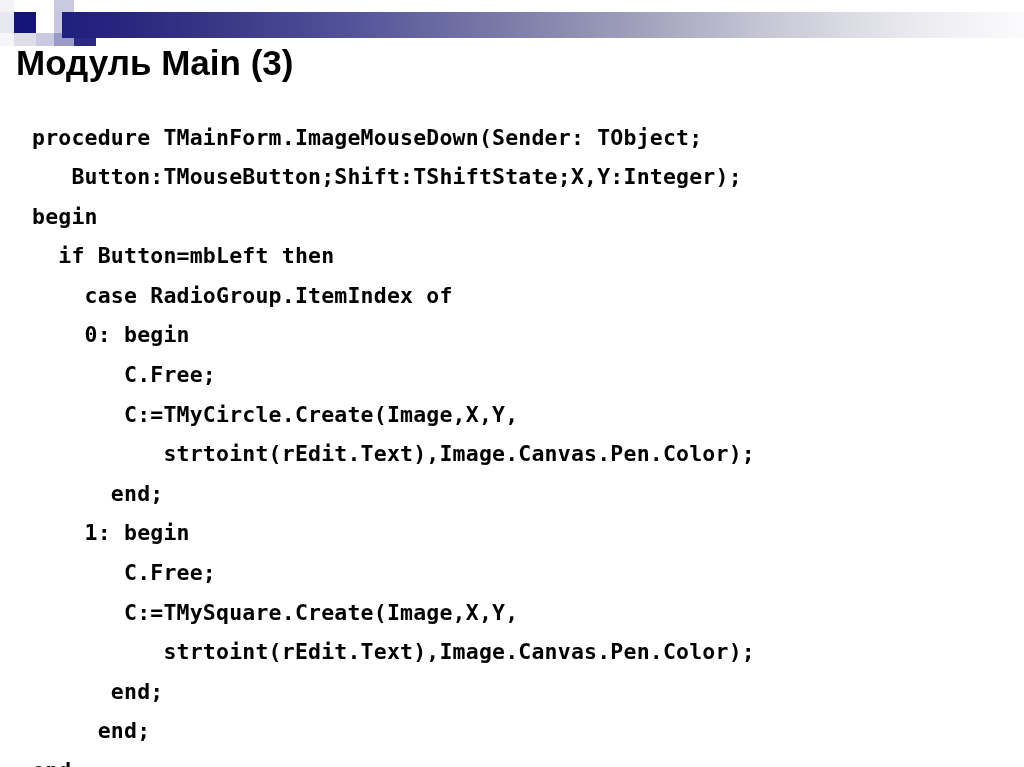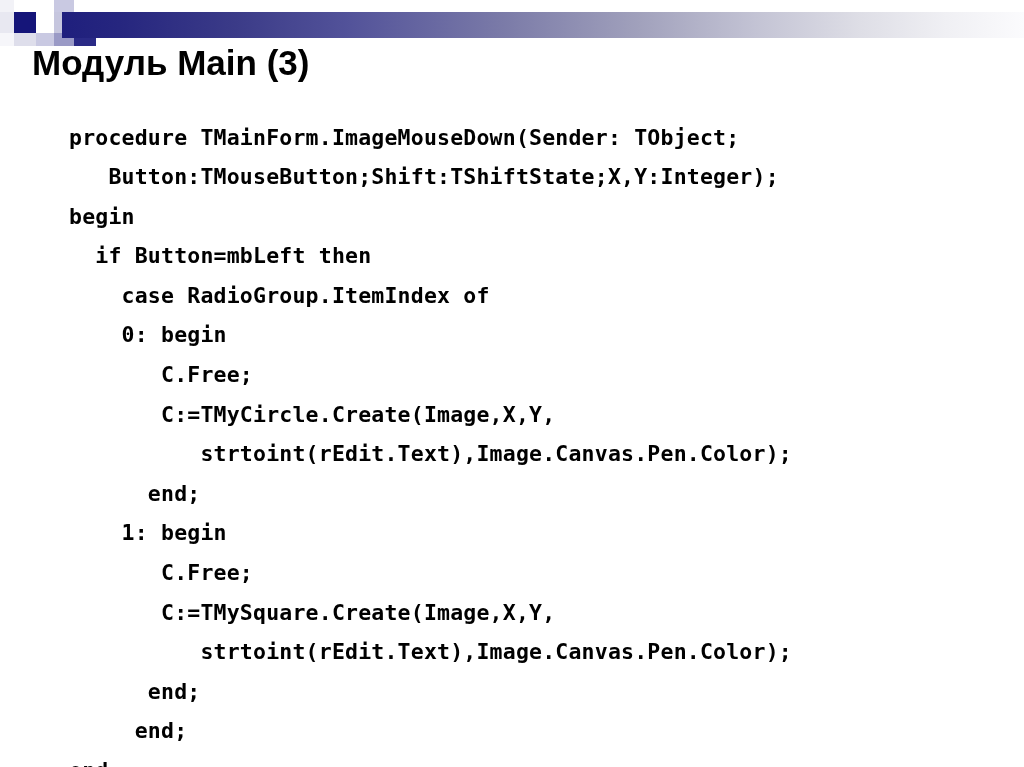--- a/index.html
+++ b/index.html
@@ -43,21 +43,21 @@
         #a1a1bc 60%,
         #c3c3d4 72%,
         #dedee6 83%,
         #f0f0f4 92%,
         #fbfbfd 100%);
   }
 
   
   #page-title {
     position: absolute;
-    left: 32px;
+    left: 16px;
     top: 43px;
     margin: 0;
     font-family: "Liberation Sans", sans-serif;
     font-size: 35px;
     font-weight: bold;
     color: #000000;
     letter-spacing: 0px;
     white-space: nowrap;
   }
 
@@ -73,21 +73,20 @@
     line-height: 39.6px;
     color: #000000;
     white-space: pre;
     letter-spacing: 0.2px;
   }
 
   .code-line {
     display: block;
     white-space: pre;
     height: 39.6px;
-    margin-left: 37px;
   }
 </style>
 </head>
 <body style="background: rgb(255, 255, 255);">
 
 <div id="header-decoration">
   <div id="deco-squares">
       <div class="deco-square" style="left: 14px; top: 12px; width: 22px; height: 21px; background: rgb(21, 21, 121);"></div>
       <div class="deco-square" style="left: 0px; top: 0px; width: 14px; height: 12px; background: rgb(242, 242, 247);"></div>
       <div class="deco-square" style="left: 0px; top: 12px; width: 14px; height: 21px; background: rgb(232, 232, 241);"></div>

